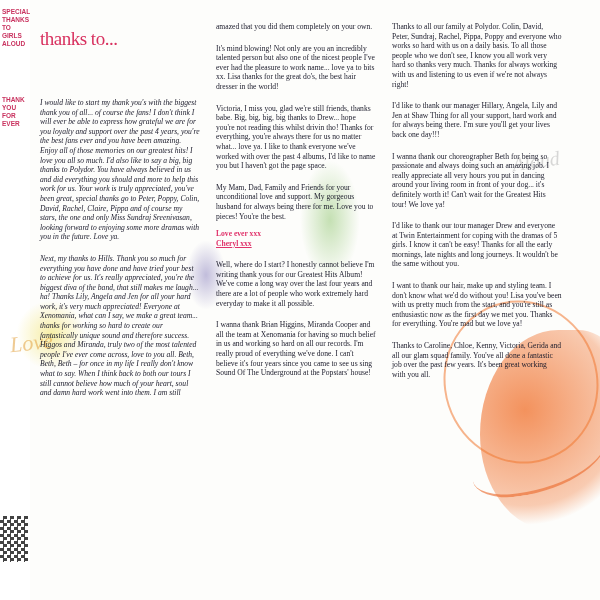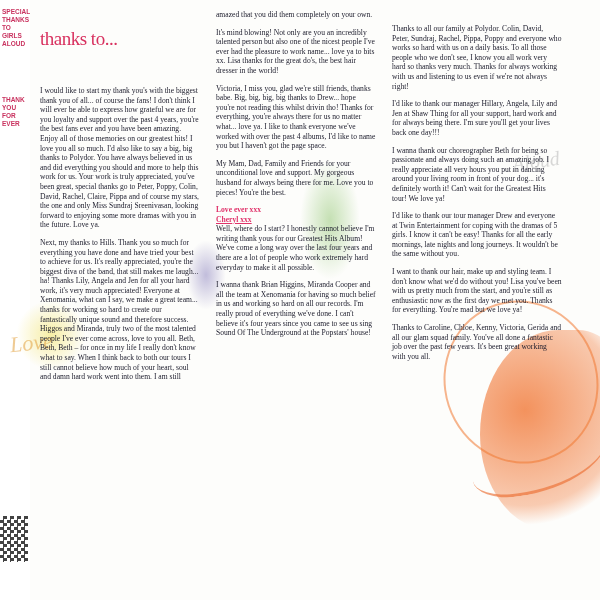--- a/index.html
+++ b/index.html
@@ -57,24 +57,24 @@
 
   .col{
     position:absolute;
     top:10px;
     font-size:7.6px;
     line-height:9.6px;
     color:#1b1b2b;
     text-align:left;
     font-family:"Liberation Serif", serif;
   }
-  .col p{margin:0 0 8px 0;}
-  .col1{left:40px;top:86px;width:160px;}
+  .col p{margin:12px 0 8px 0;}
+  .col1{left:40px;top:86px;width:160px;font-style:italic;}
   .col2{left:216px;top:10px;width:160px;}
-  .col3{left:392px;top:24px;width:170px;}
+  .col3{left:392px;top:10px;width:170px;}
   .pinkline{color:#e0326a;font-weight:bold;margin:0;}
 
   
   .blob{
     position:absolute;border-radius:50%;
     pointer-events:none;
   }
   .blob-orange{
     right:-30px;top:330px;width:150px;height:200px;
     background:radial-gradient(circle at 30% 40%, rgba(240,110,40,.75), rgba(240,110,40,.35) 60%, rgba(240,110,40,0) 72%);

